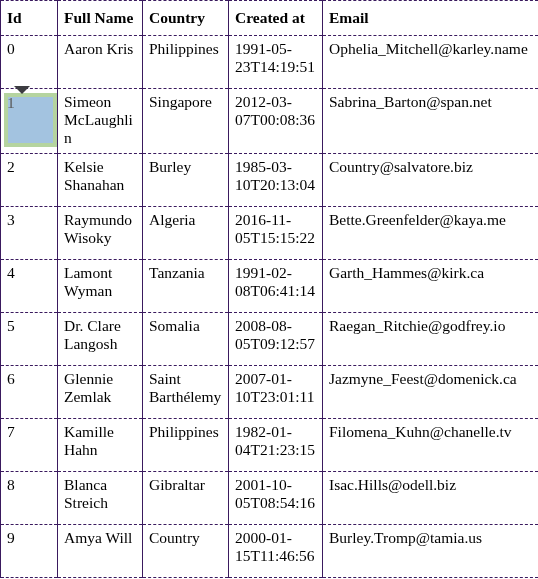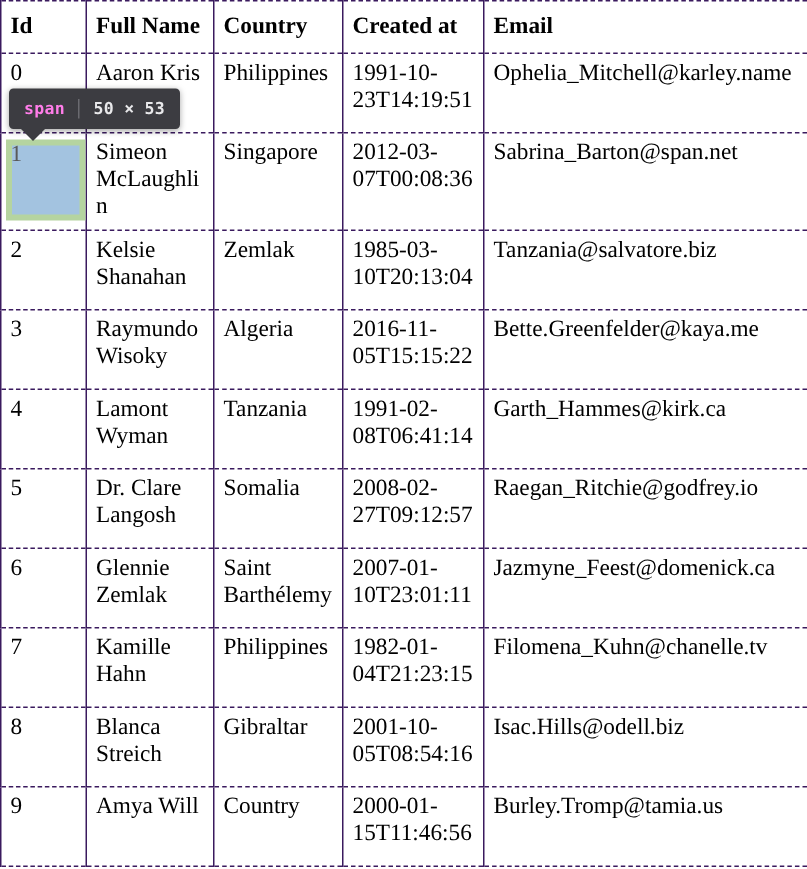--- a/index.html
+++ b/index.html
@@ -163,56 +163,56 @@
         <th>Country</th>
         <th>Created at</th>
         <th>Email</th>
       </tr>
     </thead>
     <tbody>
       <tr>
         <td class="cell-id">0</td>
         <td>Aaron Kris</td>
         <td>Philippines</td>
-        <td>1991-10-23T14:19:51</td>
+        <td>1991-05-23T14:19:51</td>
         <td>Ophelia_Mitchell@karley.name</td>
       </tr>
       <tr>
         <td class="cell-id">1</td>
         <td>Simeon McLaughlin</td>
         <td>Singapore</td>
         <td>2012-03-07T00:08:36</td>
         <td>Sabrina_Barton@span.net</td>
       </tr>
       <tr>
         <td class="cell-id">2</td>
         <td>Kelsie Shanahan</td>
-        <td>Zemlak</td>
+        <td>Burley</td>
         <td>1985-03-10T20:13:04</td>
-        <td>Tanzania@salvatore.biz</td>
+        <td>Country@salvatore.biz</td>
       </tr>
       <tr>
         <td class="cell-id">3</td>
         <td>Raymundo Wisoky</td>
         <td>Algeria</td>
         <td>2016-11-05T15:15:22</td>
         <td>Bette.Greenfelder@kaya.me</td>
       </tr>
       <tr>
         <td class="cell-id">4</td>
         <td>Lamont Wyman</td>
         <td>Tanzania</td>
         <td>1991-02-08T06:41:14</td>
         <td>Garth_Hammes@kirk.ca</td>
       </tr>
       <tr>
         <td class="cell-id">5</td>
         <td>Dr. Clare Langosh</td>
         <td>Somalia</td>
-        <td>2008-02-27T09:12:57</td>
+        <td>2008-08-05T09:12:57</td>
         <td>Raegan_Ritchie@godfrey.io</td>
       </tr>
       <tr>
         <td class="cell-id">6</td>
         <td>Glennie Zemlak</td>
         <td>Saint Barthélemy</td>
         <td>2007-01-10T23:01:11</td>
         <td>Jazmyne_Feest@domenick.ca</td>
       </tr>
       <tr>
@@ -237,20 +237,15 @@
         <td>Burley.Tromp@tamia.us</td>
       </tr>
     </tbody>
   </table>
 
   <div class="inspect-highlight">
     <div class="inspect-content"></div>
     <span class="inspect-label-text">1</span>
   </div>
 
-  <div class="inspect-tooltip">
-    <span class="tt-tag">span</span>
-    <span class="tt-sep"></span>
-    <span class="tt-dims">50 × 53</span>
-  </div>
   <div class="tt-arrow"></div>
 
 </div>
 
 </body></html>

